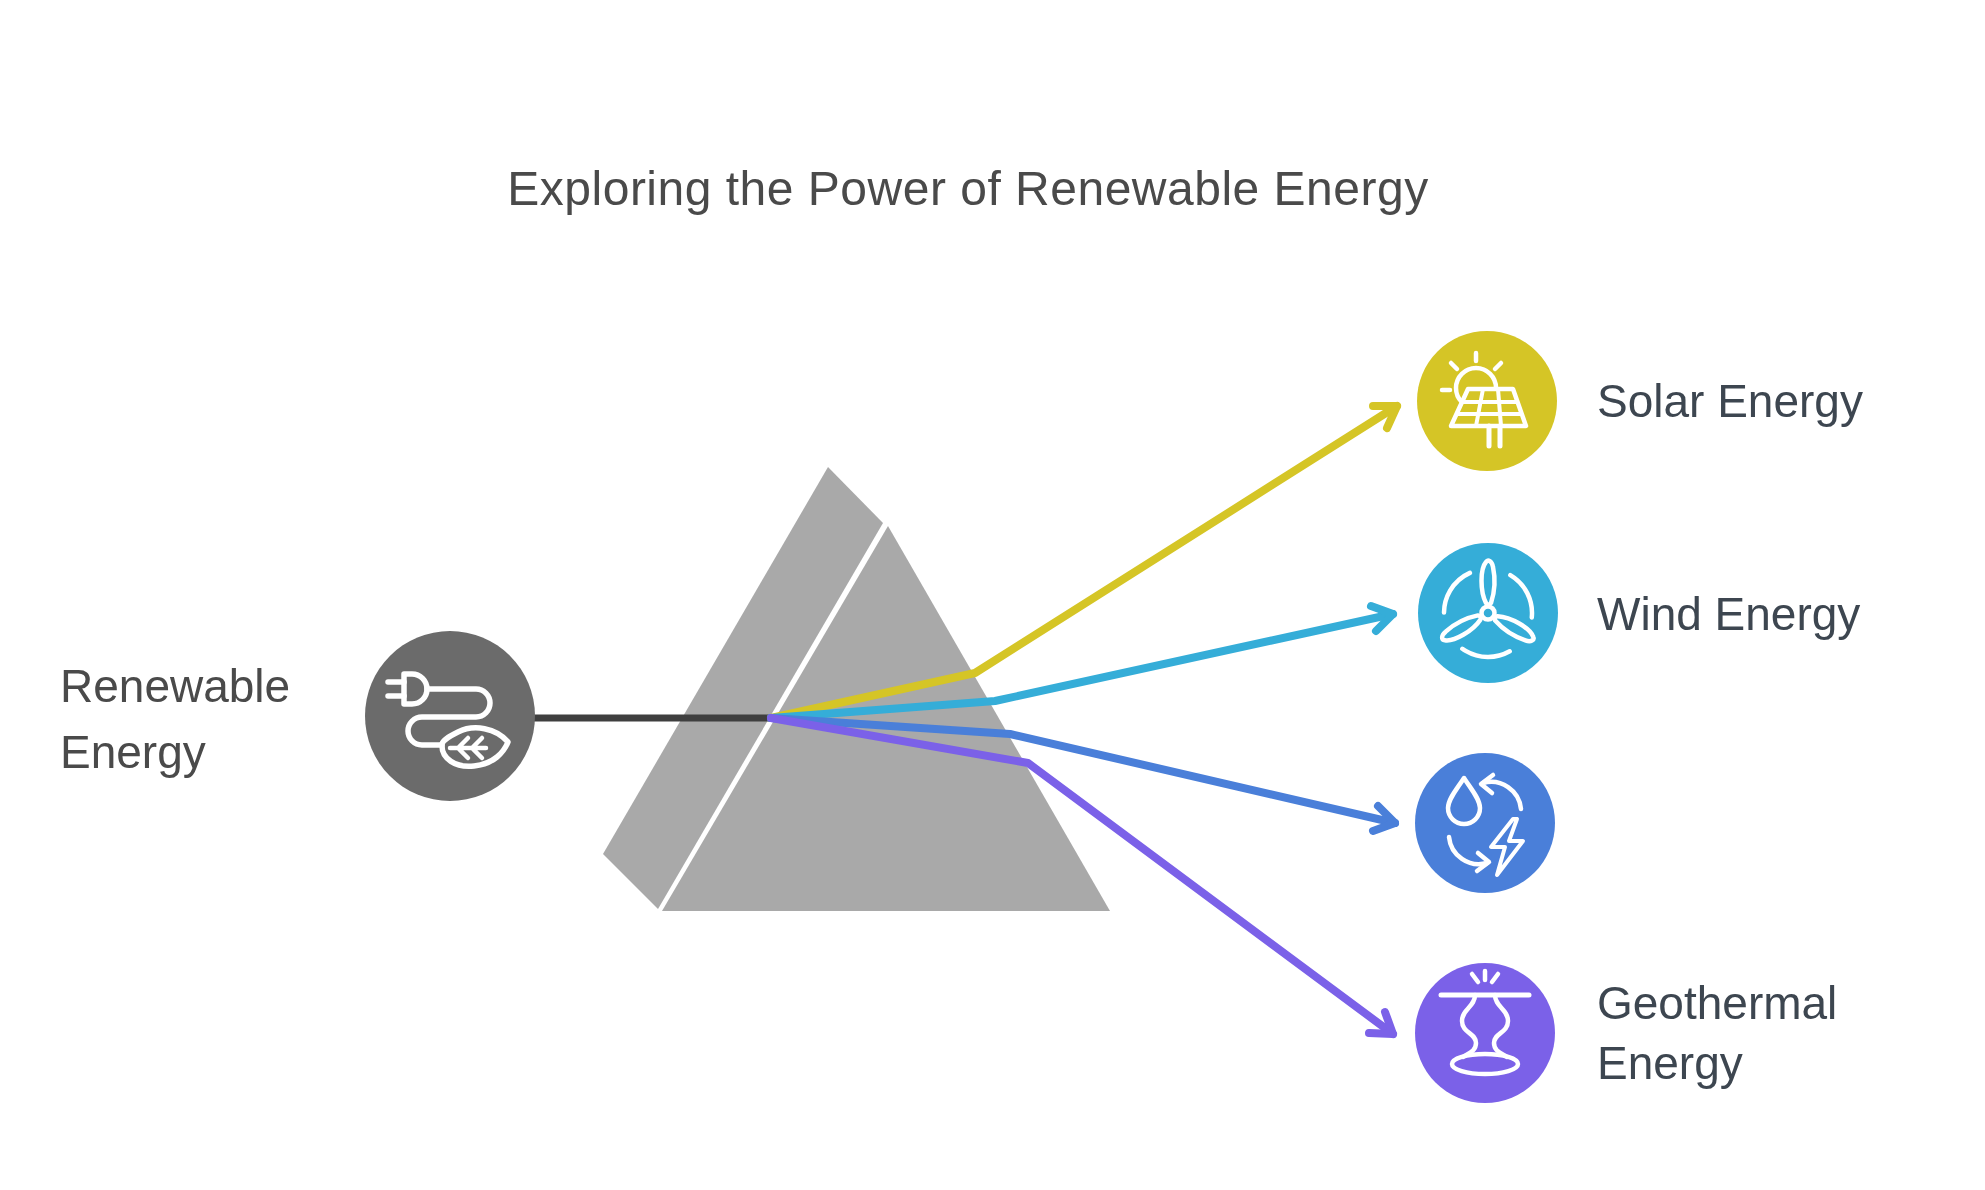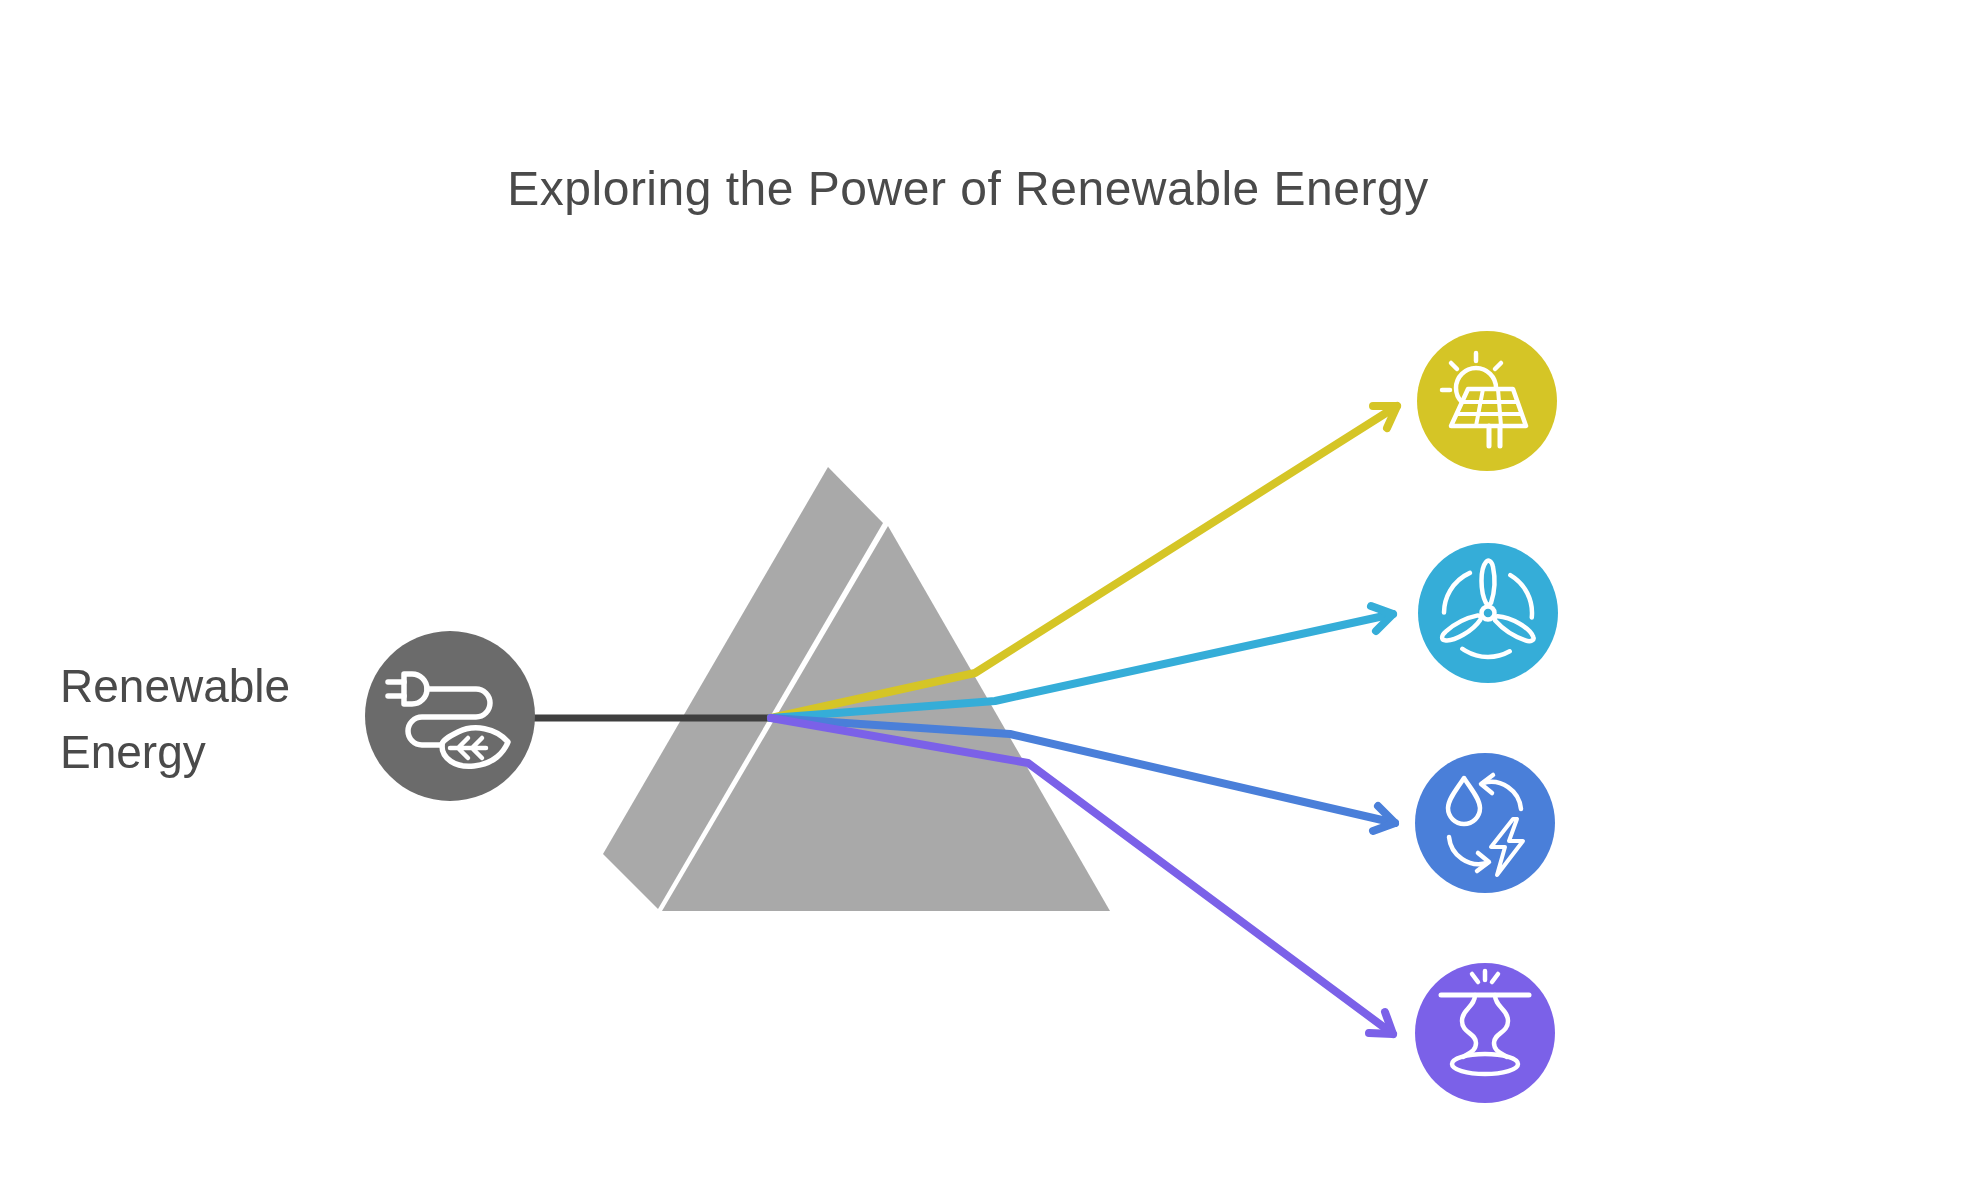--- a/index.html
+++ b/index.html
@@ -117,13 +117,16 @@
         <path d="M10,-38 C10,-26 23,-24 23,-12 C23,0 9,0 9,10 C9,18 16,20 22,24"></path>
         <ellipse cx="0" cy="31" rx="33" ry="10"></ellipse>
       </g>
     </g>
   </svg>
 
   <div class="page-title" style="color: rgb(74, 74, 74);">Exploring the Power of Renewable Energy</div>
 
   <div class="source-label" style="color: rgb(74, 74, 74);">Renewable Energy</div>
 
+  <div class="branch-label" style="top: 360px; color: rgb(61, 70, 80);">Solar Energy</div>
+  <div class="branch-label" style="top: 573px; color: rgb(61, 70, 80);">Wind Energy</div>
+  <div class="branch-label" style="top: 992px; color: rgb(61, 70, 80);">Geothermal Energy</div>
 </div>
 
 </body></html>

